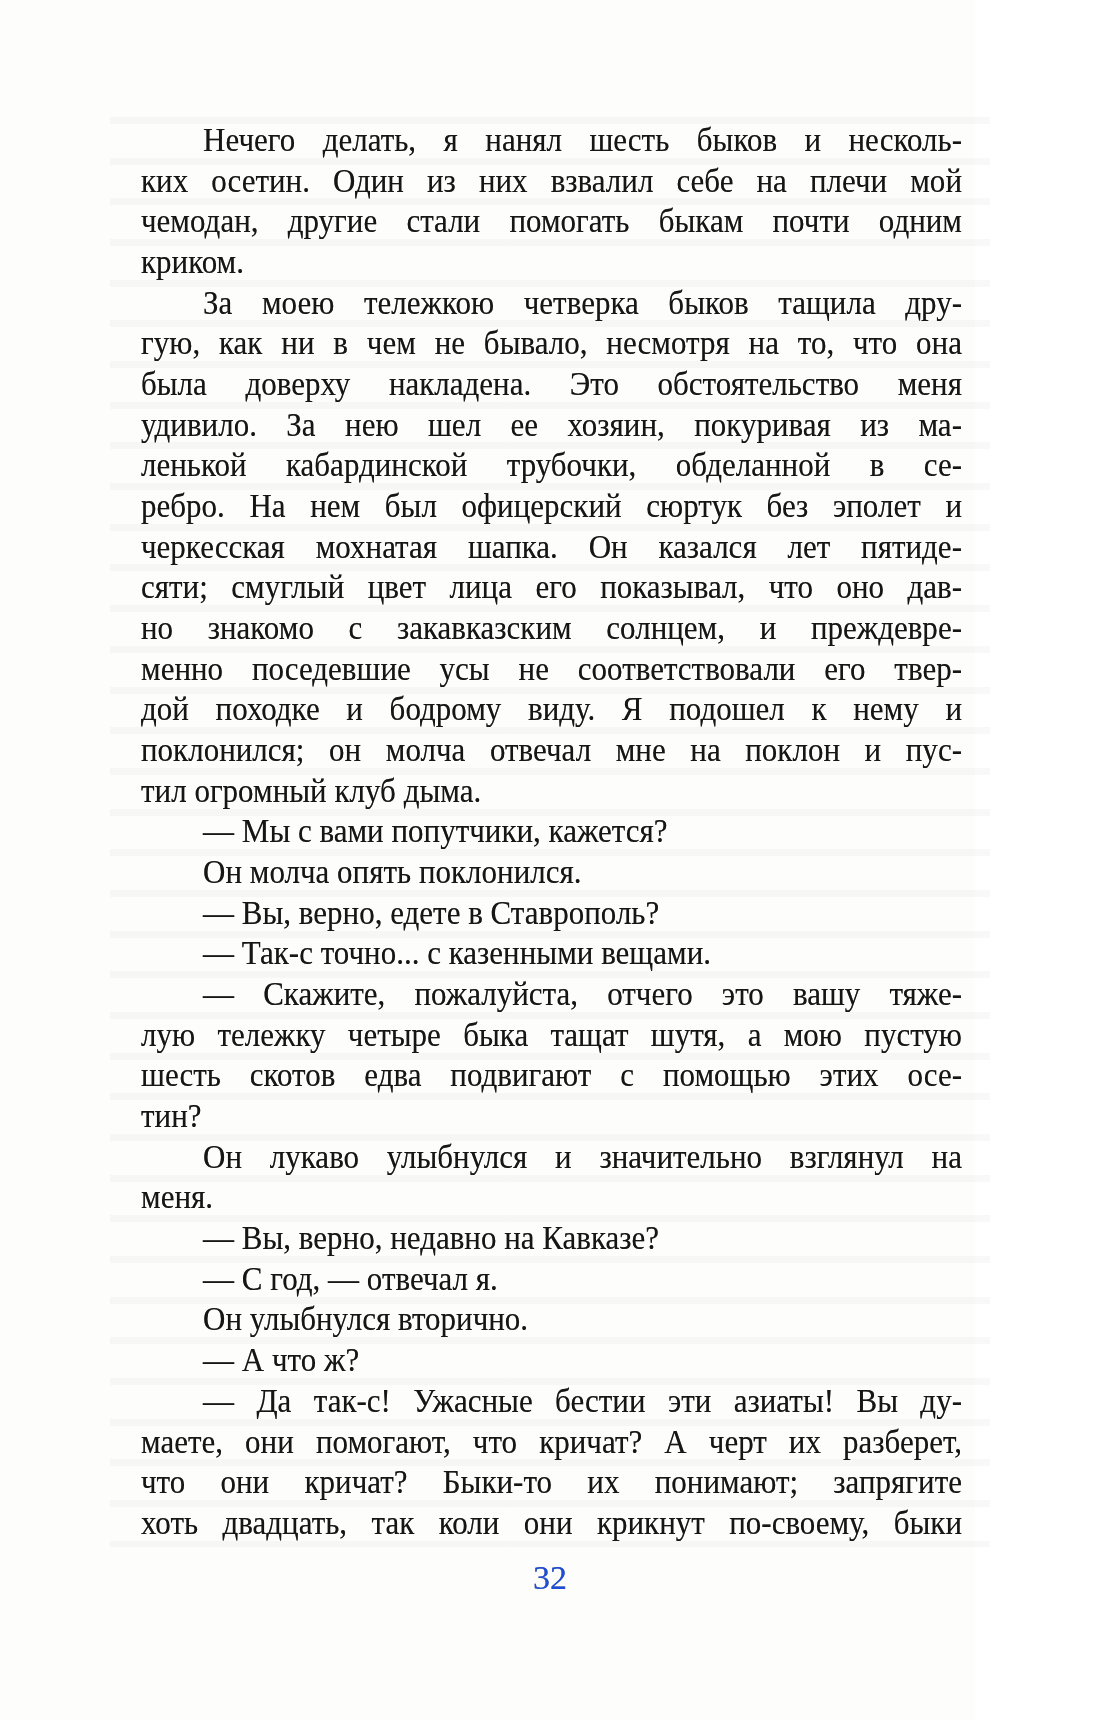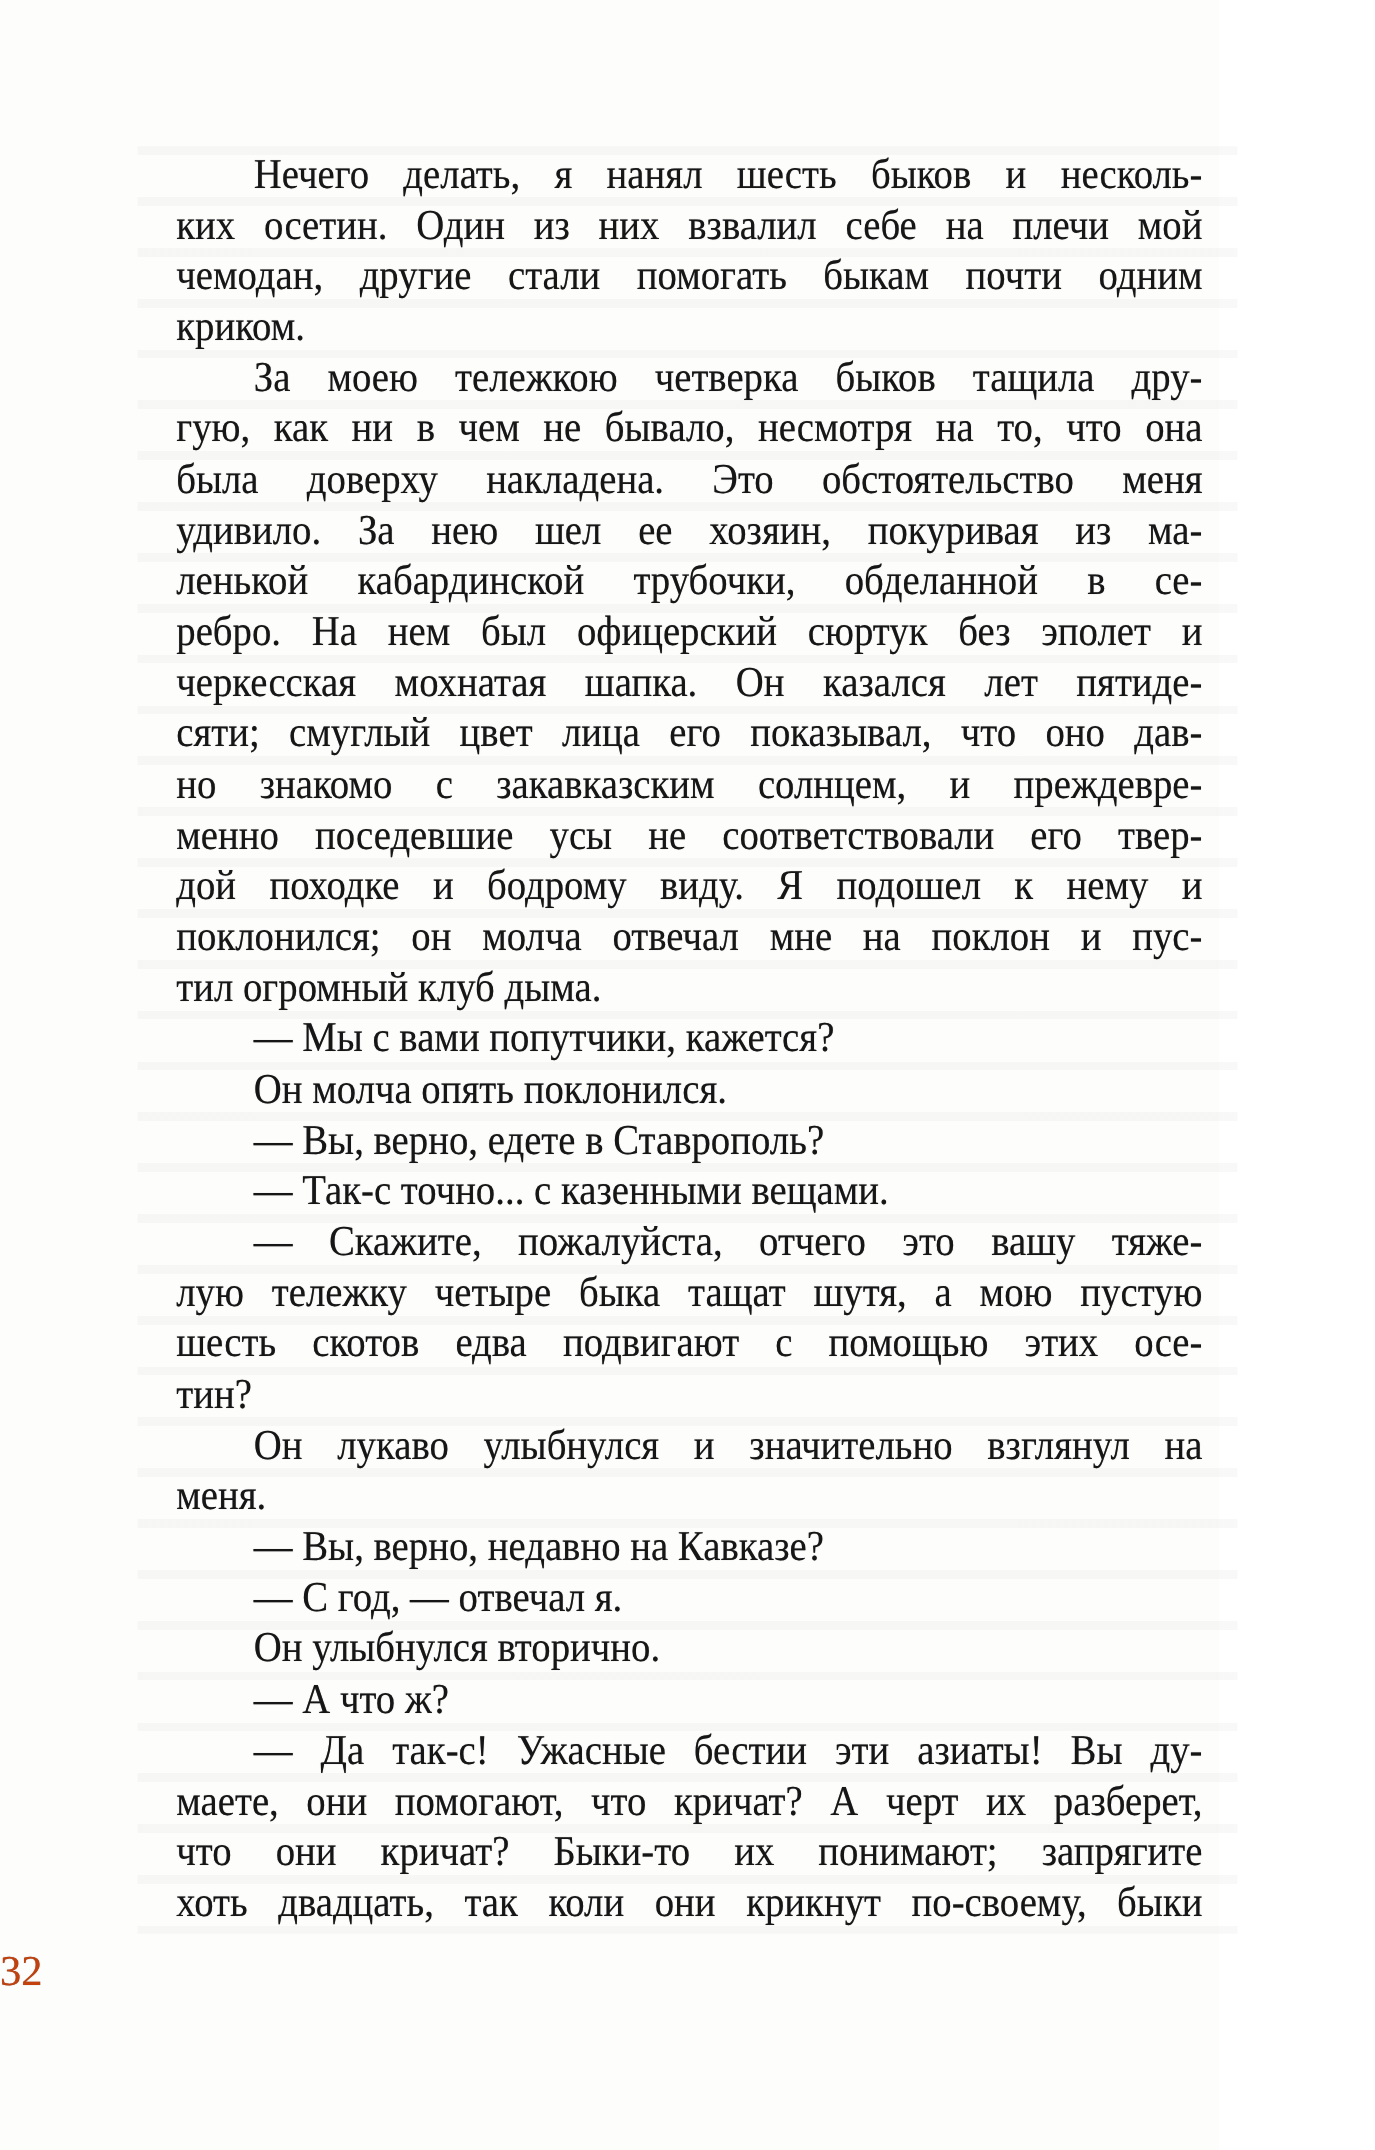--- a/index.html
+++ b/index.html
@@ -62,23 +62,24 @@
     text-indent: 68px;
   }
   .line.para-end {
     text-align-last: left;
   }
   .page-number {
     position: absolute;
     left: 0;
     top: 1558px;
     width: 1100px;
+    text-align: center;
     font-size: 34px;
     line-height: 40.68px;
-    color: #c2410c;
+    color: #1d4ed8;
     text-shadow: 0 0 0.6px rgba(20,20,20,0.55);
   }
 </style>
 </head>
 <body>
 
 <div class="page">
   <div class="scan-streaks"></div>
   <div class="text-block" id="text-block">
       <div class="line indent">Нечего делать, я нанял шесть быков и несколь-</div>

